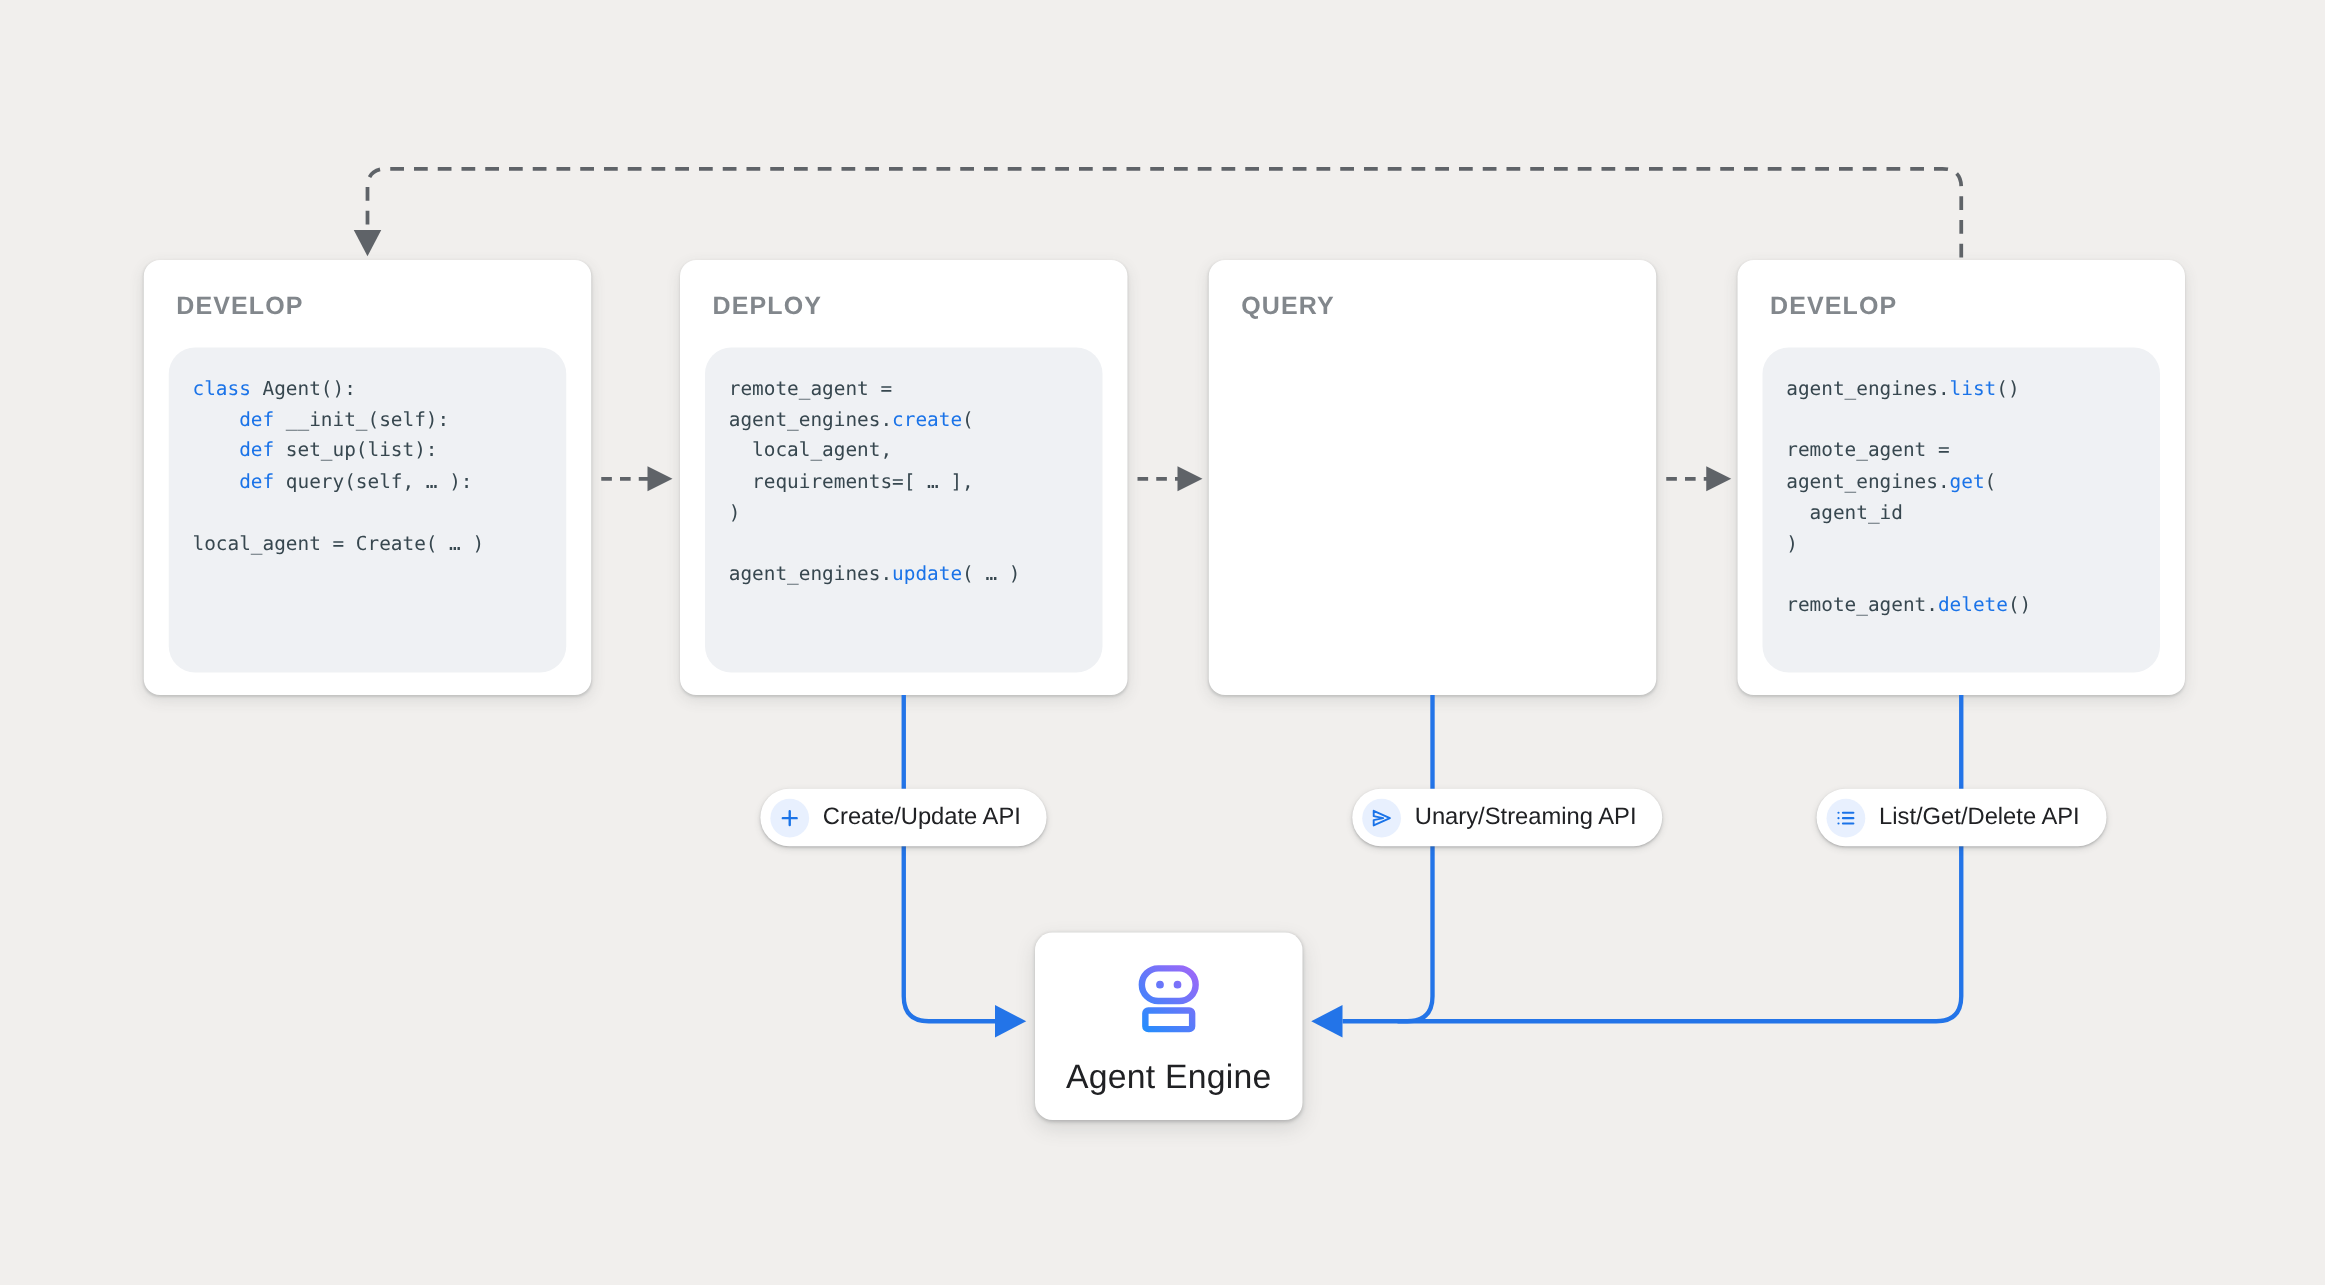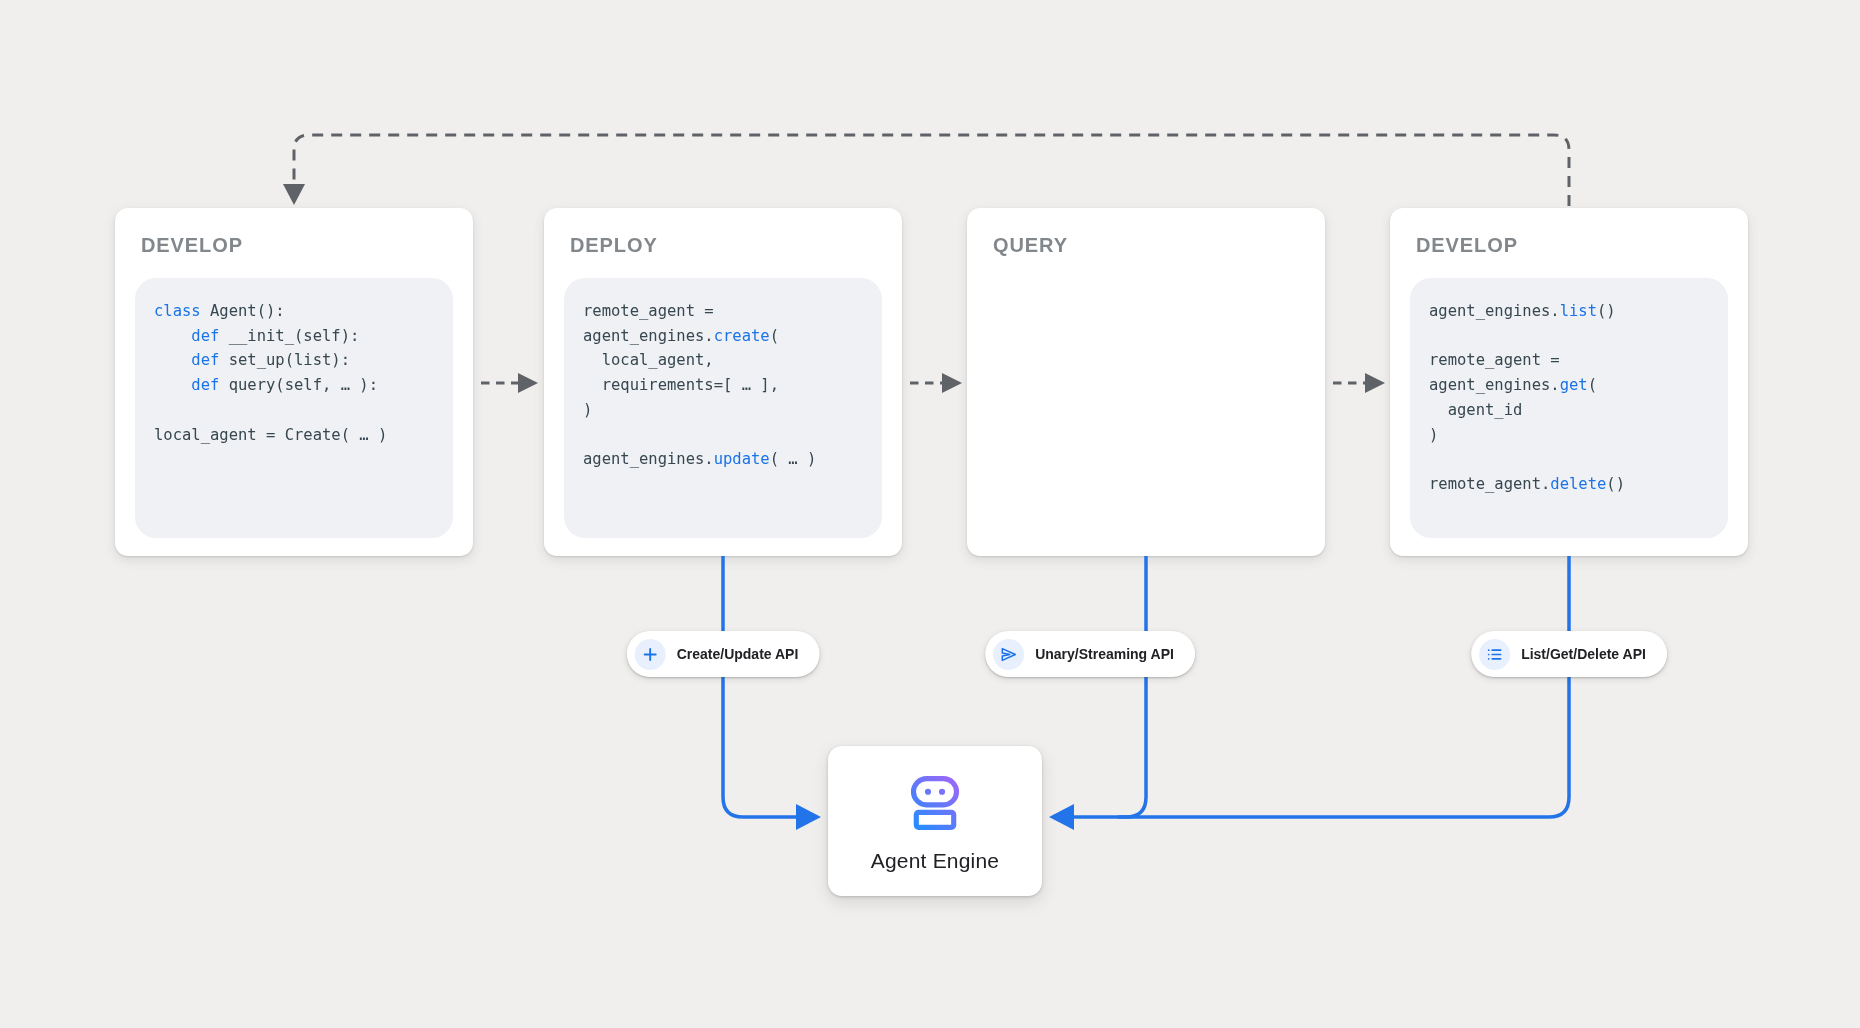--- a/index.html
+++ b/index.html
@@ -33,28 +33,28 @@
   .tok-kw,.tok-fn{color:var(--keyword-blue)}
   .tok-cm{color:var(--comment-gray)}
 
   
   .api-chip{position:absolute;top:631px;transform:translateX(-50%);height:46px;
     display:inline-flex;align-items:center;gap:11px;padding:0 21px 0 8px;background:#fff;
     border-radius:23px;box-shadow:0 1px 2px rgba(60,64,67,.28),0 2px 6px rgba(60,64,67,.15);z-index:3}
   .chip-icon{width:31px;height:31px;border-radius:50%;background:var(--chip-icon-bg);
     display:flex;align-items:center;justify-content:center;flex:0 0 auto}
   .chip-icon svg{stroke:var(--keyword-blue)}
-  .chip-label{font-size:14px;font-weight:700;color:var(--text-dark);white-space:nowrap}
+  .chip-label{font-size:19px;font-weight:400;color:var(--text-dark);white-space:nowrap}
 
   
   .engine-box{position:absolute;left:828px;top:746px;width:214px;height:150px;background:#fff;
     border-radius:14px;box-shadow:0 1px 3px rgba(60,64,67,.25),0 6px 16px rgba(60,64,67,.15);
     display:flex;flex-direction:column;align-items:center;justify-content:center;gap:13px;z-index:3;
     padding-top:4px}
-  .engine-label{font-size:21px;font-weight:500;color:var(--text-dark);letter-spacing:.2px}
+  .engine-label{font-size:27px;font-weight:500;color:var(--text-dark);letter-spacing:.2px}
 </style>
 </head>
 <body>
 
 <div class="canvas">
 
   <svg class="wires" width="1860" height="1028" viewBox="0 0 1860 1028" aria-hidden="true">
 
     <g>
       <path class="dash" d="M1569 206 V150 Q1569 135 1554 135 H309 Q294 135 294 150 V186"></path>
@@ -128,21 +128,21 @@
   </div>
 
   <div class="api-chip" style="left:723px">
     <span class="chip-icon">
       <svg width="19" height="19" viewBox="0 0 24 24" fill="none" stroke-width="2.4" stroke-linecap="round">
         <path d="M12 5v14M5 12h14"></path>
       </svg>
     </span>
     <span class="chip-label">Create/Update API</span>
   </div>
-  <div class="api-chip" style="left:1090px">
+  <div class="api-chip" style="left:1206px">
     <span class="chip-icon">
       <svg width="19" height="19" viewBox="0 0 24 24" fill="none" stroke-width="1.9" stroke-linejoin="round" stroke-linecap="round">
         <path d="M4 4.6 L20.4 12 L4 19.4 V14 L13.6 12 L4 10 Z"></path>
       </svg>
     </span>
     <span class="chip-label">Unary/Streaming API</span>
   </div>
   <div class="api-chip" style="left:1569px">
     <span class="chip-icon">
       <svg width="19" height="19" viewBox="0 0 24 24" fill="none" stroke-width="2.2" stroke-linecap="round">

